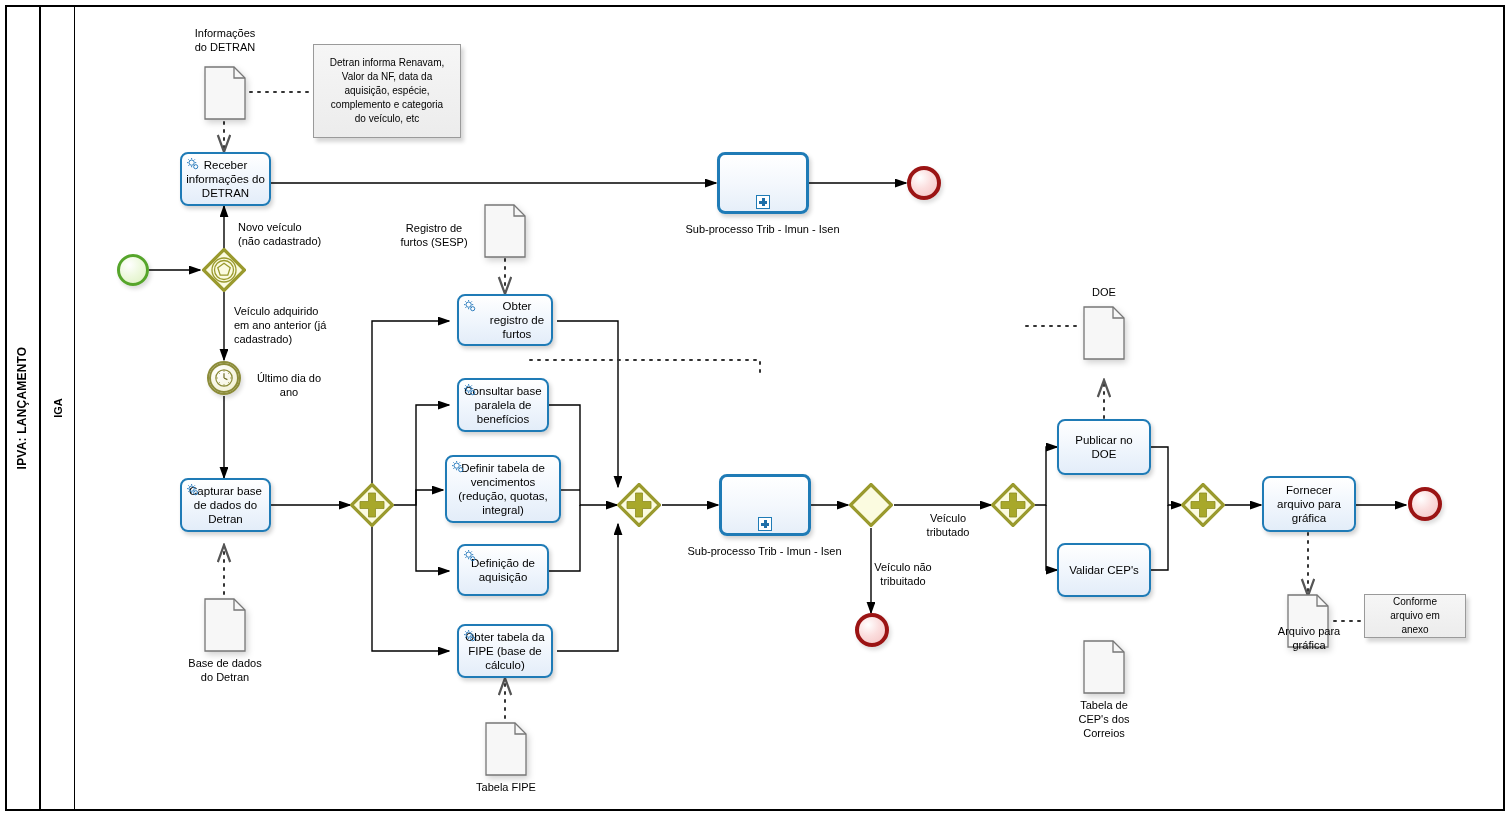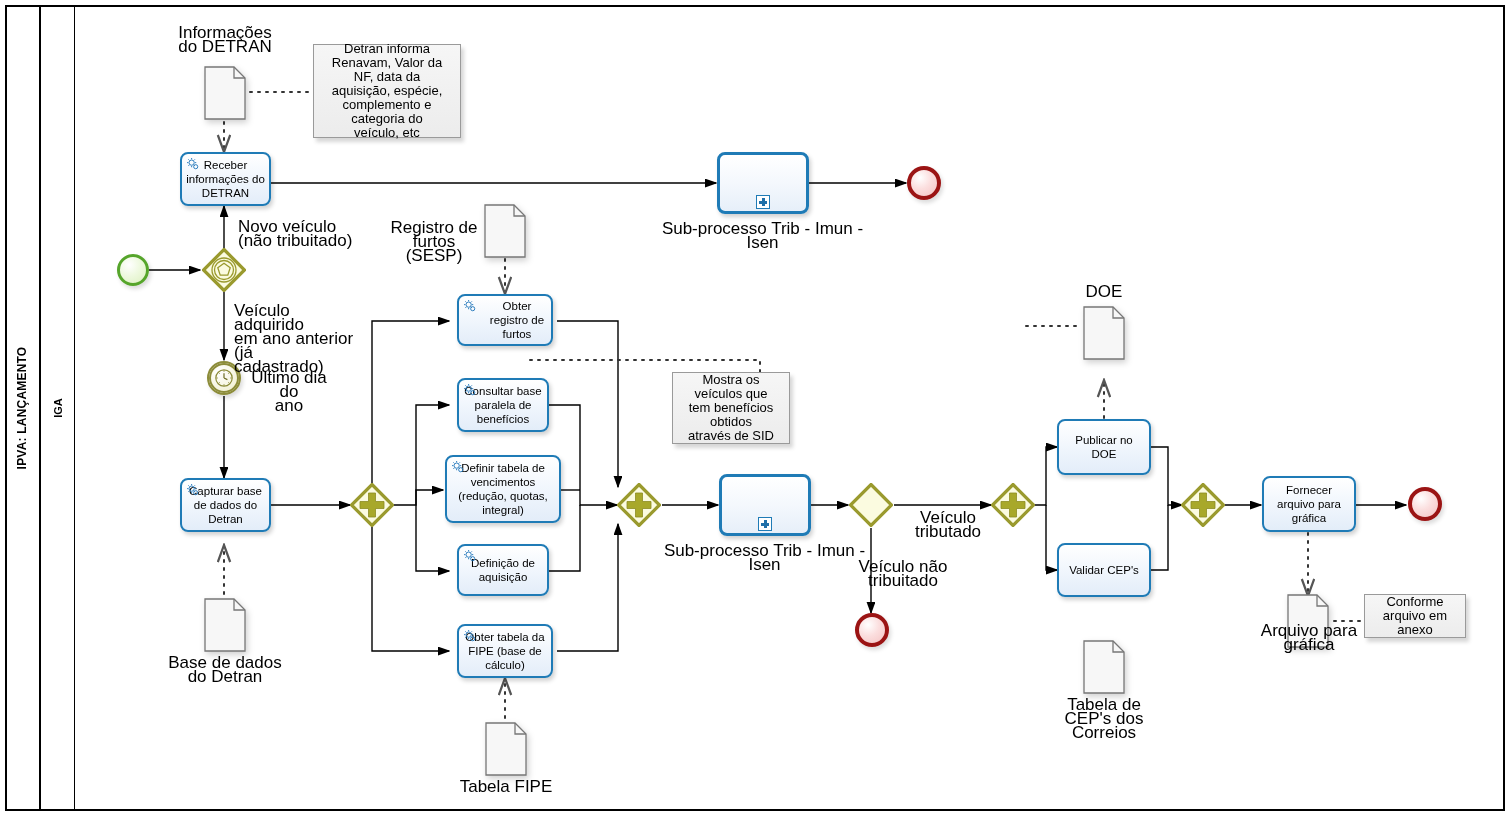--- a/index.html
+++ b/index.html
@@ -163,30 +163,30 @@
   .note {
     position: absolute;
     box-sizing: border-box;
     border: 1px solid #9a9a9a;
     background: linear-gradient(to bottom, #f6f6f6 0%, #ececec 100%);
     box-shadow: 3px 4px 4px rgba(0,0,0,0.16);
     display: flex;
     align-items: center;
     justify-content: center;
     text-align: center;
-    font-size: 13px;
+    font-size: 10px;
     line-height: 14px;
     color: #000;
     padding: 3px 14px;
   }
 
   
   .lbl {
     position: absolute;
-    font-size: 17px;
+    font-size: 11px;
     line-height: 14px;
     color: #000;
     text-align: center;
     white-space: pre-line;
   }
   .lbl.left { text-align: left; }
 </style>
 </head>
 <body>
 
@@ -469,31 +469,28 @@
     <path d="M1,1 H30 L41,12 V53 H1 Z" fill="#f7f7f7" stroke="#777" stroke-width="1.3"></path>
     <path d="M30,1 V12 H41" fill="none" stroke="#777" stroke-width="1.3"></path>
   </svg>
   <div class="lbl" style="left:1252px; top:624px; width:114px;">Arquivo para
 gráfica</div>
 
   <div class="note" style="left:313px; top:44px; width:148px; height:94px;">
     <span>Detran informa Renavam, Valor da NF, data da aquisição, espécie, complemento e categoria do veículo, etc</span>
   </div>
 
-  <div class="note" style="left:672px; top:372px; width:118px; height:72px;">
-    <span>Mostra os veículos que tem benefícios obtidos através de SID</span>
-  </div>
 
 
   <div class="note" style="left:1364px; top:594px; width:102px; height:44px;">
     <span>Conforme arquivo em anexo</span>
   </div>
 
   <div class="lbl left" style="left:238px; top:220px; width:120px;">Novo veículo
-(não tribuitado)</div>
+(não cadastrado)</div>
 
   <div class="lbl left" style="left:234px; top:304px; width:120px;">Veículo adquirido
 em ano anterior (já
 cadastrado)</div>
 
   <div class="lbl" style="left:246px; top:371px; width:86px;">Último dia do
 ano</div>
 
   <div class="lbl" style="left:905px; top:511px; width:86px;">Veículo
 tributado</div>

